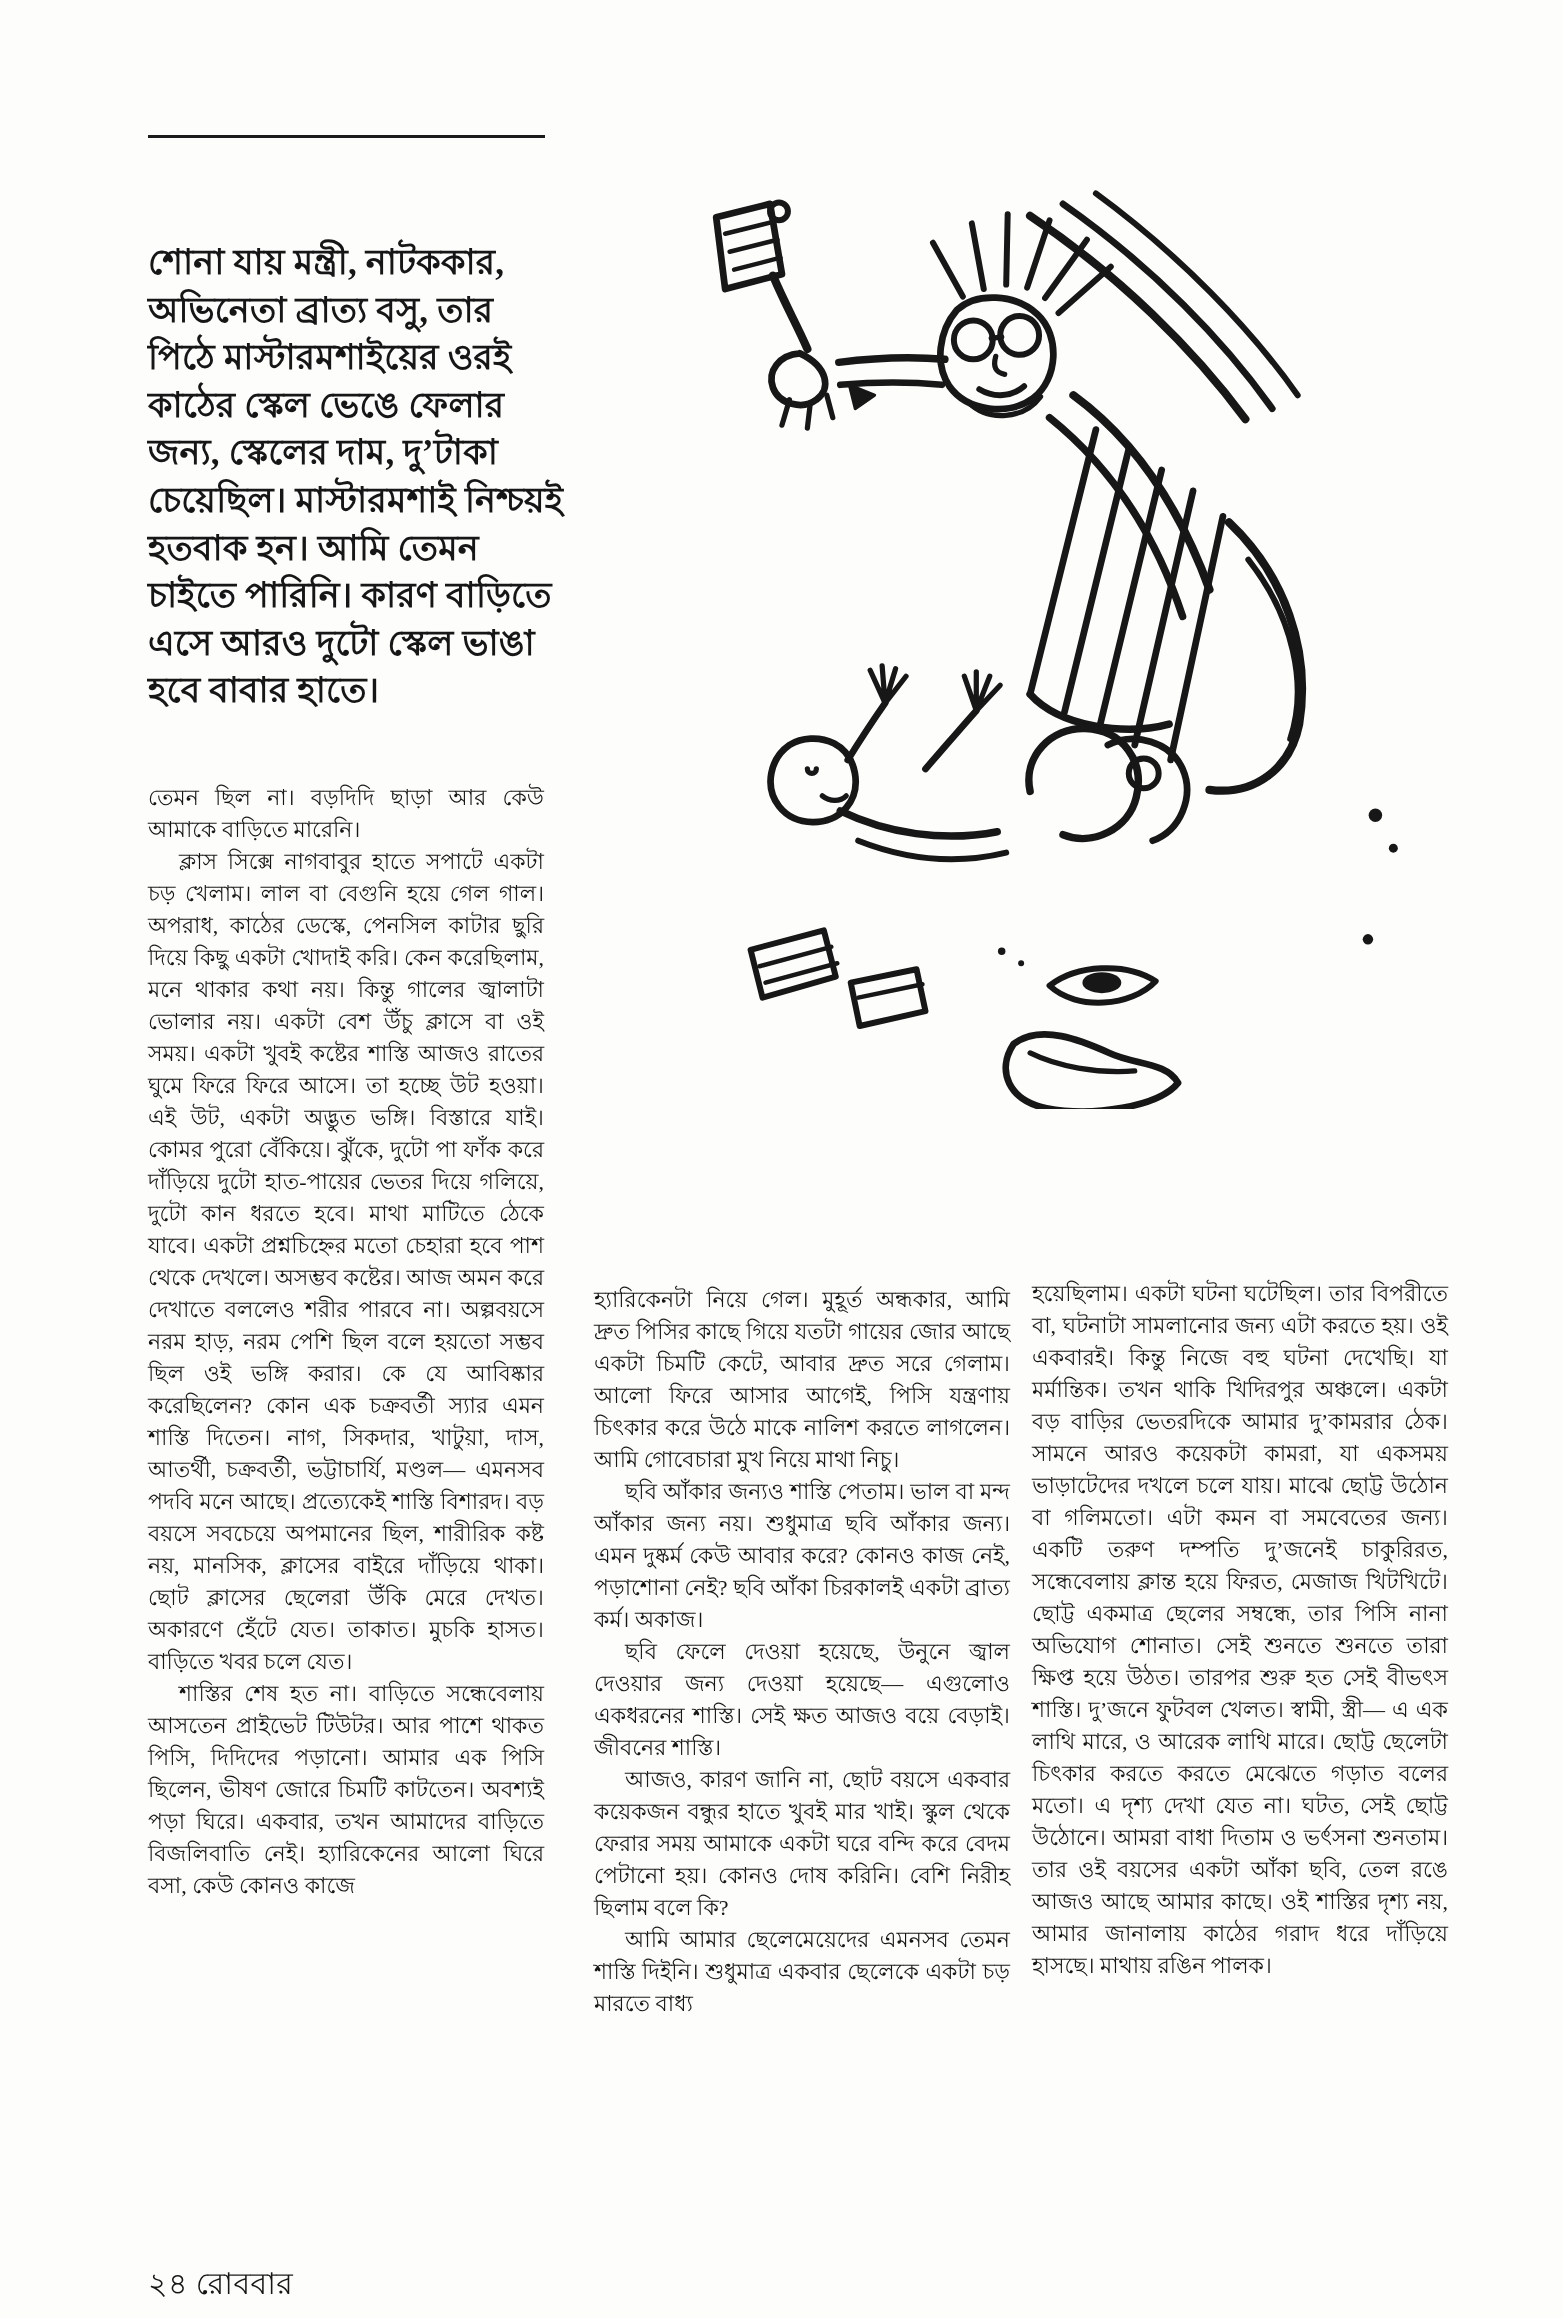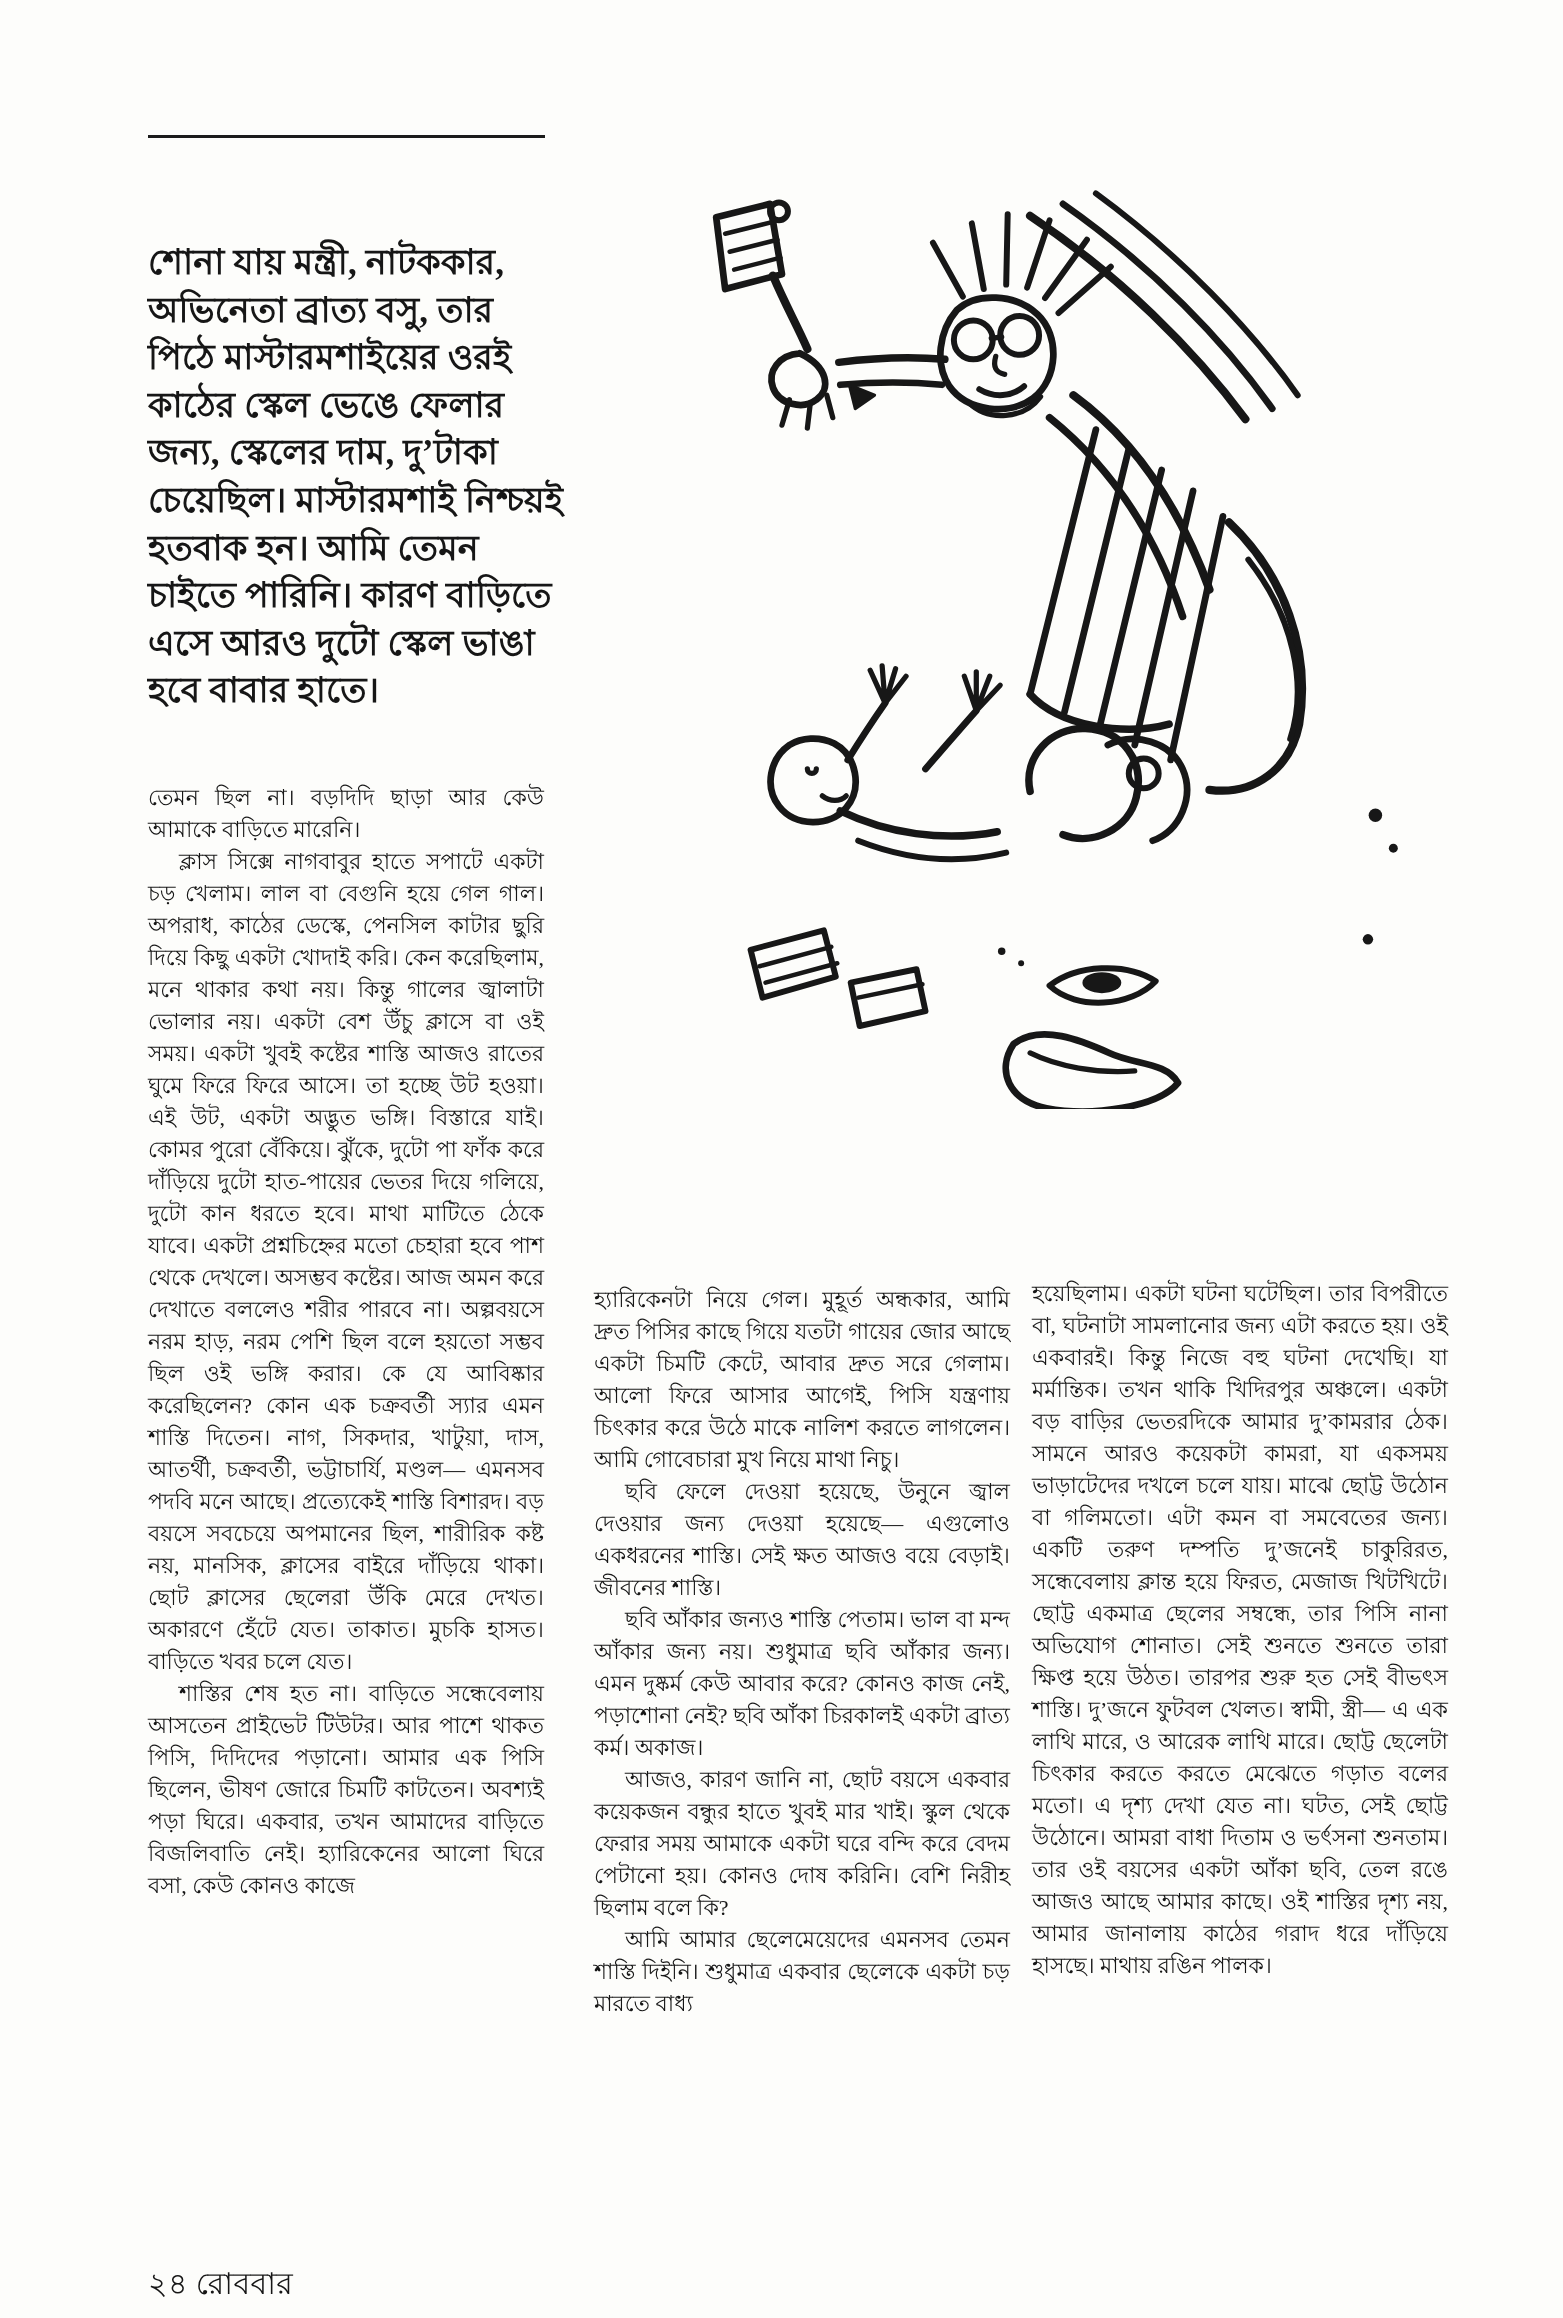--- a/index.html
+++ b/index.html
@@ -132,22 +132,22 @@
 
 
   <div class="col col-left">
     <p>তেমন ছিল না। বড়দিদি ছাড়া আর কেউ আমাকে বাড়িতে মারেনি।</p>
     <p>ক্লাস সিক্সে নাগবাবুর হাতে সপাটে একটা চড় খেলাম। লাল বা বেগুনি হয়ে গেল গাল। অপরাধ, কাঠের ডেস্কে, পেনসিল কাটার ছুরি দিয়ে কিছু একটা খোদাই করি। কেন করেছিলাম, মনে থাকার কথা নয়। কিন্তু গালের জ্বালাটা ভোলার নয়। একটা বেশ উঁচু ক্লাসে বা ওই সময়। একটা খুবই কষ্টের শাস্তি আজও রাতের ঘুমে ফিরে ফিরে আসে। তা হচ্ছে উট হওয়া। এই উট, একটা অদ্ভুত ভঙ্গি। বিস্তারে যাই। কোমর পুরো বেঁকিয়ে। ঝুঁকে, দুটো পা ফাঁক করে দাঁড়িয়ে দুটো হাত-পায়ের ভেতর দিয়ে গলিয়ে, দুটো কান ধরতে হবে। মাথা মাটিতে ঠেকে যাবে। একটা প্রশ্নচিহ্নের মতো চেহারা হবে পাশ থেকে দেখলে। অসম্ভব কষ্টের। আজ অমন করে দেখাতে বললেও শরীর পারবে না। অল্পবয়সে নরম হাড়, নরম পেশি ছিল বলে হয়তো সম্ভব ছিল ওই ভঙ্গি করার। কে যে আবিষ্কার করেছিলেন? কোন এক চক্রবর্তী স্যার এমন শাস্তি দিতেন। নাগ, সিকদার, খাটুয়া, দাস, আতর্থী, চক্রবর্তী, ভট্টাচার্যি, মণ্ডল— এমনসব পদবি মনে আছে। প্রত্যেকেই শাস্তি বিশারদ। বড় বয়সে সবচেয়ে অপমানের ছিল, শারীরিক কষ্ট নয়, মানসিক, ক্লাসের বাইরে দাঁড়িয়ে থাকা। ছোট ক্লাসের ছেলেরা উঁকি মেরে দেখত। অকারণে হেঁটে যেত। তাকাত। মুচকি হাসত। বাড়িতে খবর চলে যেত।</p>
     <p>শাস্তির শেষ হত না। বাড়িতে সন্ধেবেলায় আসতেন প্রাইভেট টিউটর। আর পাশে থাকত পিসি, দিদিদের পড়ানো। আমার এক পিসি ছিলেন, ভীষণ জোরে চিমটি কাটতেন। অবশ্যই পড়া ঘিরে। একবার, তখন আমাদের বাড়িতে বিজলিবাতি নেই। হ্যারিকেনের আলো ঘিরে বসা, কেউ কোনও কাজে</p>
   </div>
 
   <div class="col col-mid">
     <p>হ্যারিকেনটা নিয়ে গেল। মুহূর্ত অন্ধকার, আমি দ্রুত পিসির কাছে গিয়ে যতটা গায়ের জোর আছে একটা চিমটি কেটে, আবার দ্রুত সরে গেলাম। আলো ফিরে আসার আগেই, পিসি যন্ত্রণায় চিৎকার করে উঠে মাকে নালিশ করতে লাগলেন। আমি গোবেচারা মুখ নিয়ে মাথা নিচু।</p>
+    <p>ছবি আঁকার জন্যও শাস্তি পেতাম। ভাল বা মন্দ আঁকার জন্য নয়। শুধুমাত্র ছবি আঁকার জন্য। এমন দুষ্কর্ম কেউ আবার করে? কোনও কাজ নেই, পড়াশোনা নেই? ছবি আঁকা চিরকালই একটা ব্রাত্য কর্ম। অকাজ।</p>
     <p>ছবি ফেলে দেওয়া হয়েছে, উনুনে জ্বাল দেওয়ার জন্য দেওয়া হয়েছে— এগুলোও একধরনের শাস্তি। সেই ক্ষত আজও বয়ে বেড়াই। জীবনের শাস্তি।</p>
-    <p>ছবি আঁকার জন্যও শাস্তি পেতাম। ভাল বা মন্দ আঁকার জন্য নয়। শুধুমাত্র ছবি আঁকার জন্য। এমন দুষ্কর্ম কেউ আবার করে? কোনও কাজ নেই, পড়াশোনা নেই? ছবি আঁকা চিরকালই একটা ব্রাত্য কর্ম। অকাজ।</p>
     <p>আজও, কারণ জানি না, ছোট বয়সে একবার কয়েকজন বন্ধুর হাতে খুবই মার খাই। স্কুল থেকে ফেরার সময় আমাকে একটা ঘরে বন্দি করে বেদম পেটানো হয়। কোনও দোষ করিনি। বেশি নিরীহ ছিলাম বলে কি?</p>
     <p>আমি আমার ছেলেমেয়েদের এমনসব তেমন শাস্তি দিইনি। শুধুমাত্র একবার ছেলেকে একটা চড় মারতে বাধ্য</p>
   </div>
 
   <div class="col col-right">
     <p>হয়েছিলাম। একটা ঘটনা ঘটেছিল। তার বিপরীতে বা, ঘটনাটা সামলানোর জন্য এটা করতে হয়। ওই একবারই। কিন্তু নিজে বহু ঘটনা দেখেছি। যা মর্মান্তিক। তখন থাকি খিদিরপুর অঞ্চলে। একটা বড় বাড়ির ভেতরদিকে আমার দু’কামরার ঠেক। সামনে আরও কয়েকটা কামরা, যা একসময় ভাড়াটেদের দখলে চলে যায়। মাঝে ছোট্ট উঠোন বা গলিমতো। এটা কমন বা সমবেতের জন্য। একটি তরুণ দম্পতি দু’জনেই চাকুরিরত, সন্ধেবেলায় ক্লান্ত হয়ে ফিরত, মেজাজ খিটখিটে। ছোট্ট একমাত্র ছেলের সম্বন্ধে, তার পিসি নানা অভিযোগ শোনাত। সেই শুনতে শুনতে তারা ক্ষিপ্ত হয়ে উঠত। তারপর শুরু হত সেই বীভৎস শাস্তি। দু’জনে ফুটবল খেলত। স্বামী, স্ত্রী— এ এক লাথি মারে, ও আরেক লাথি মারে। ছোট্ট ছেলেটা চিৎকার করতে করতে মেঝেতে গড়াত বলের মতো। এ দৃশ্য দেখা যেত না। ঘটত, সেই ছোট্ট উঠোনে। আমরা বাধা দিতাম ও ভর্ৎসনা শুনতাম। তার ওই বয়সের একটা আঁকা ছবি, তেল রঙে আজও আছে আমার কাছে। ওই শাস্তির দৃশ্য নয়, আমার জানালায় কাঠের গরাদ ধরে দাঁড়িয়ে হাসছে। মাথায় রঙিন পালক।</p>
   </div>
 
   <div class="footer">২৪ রোববার</div>
 

